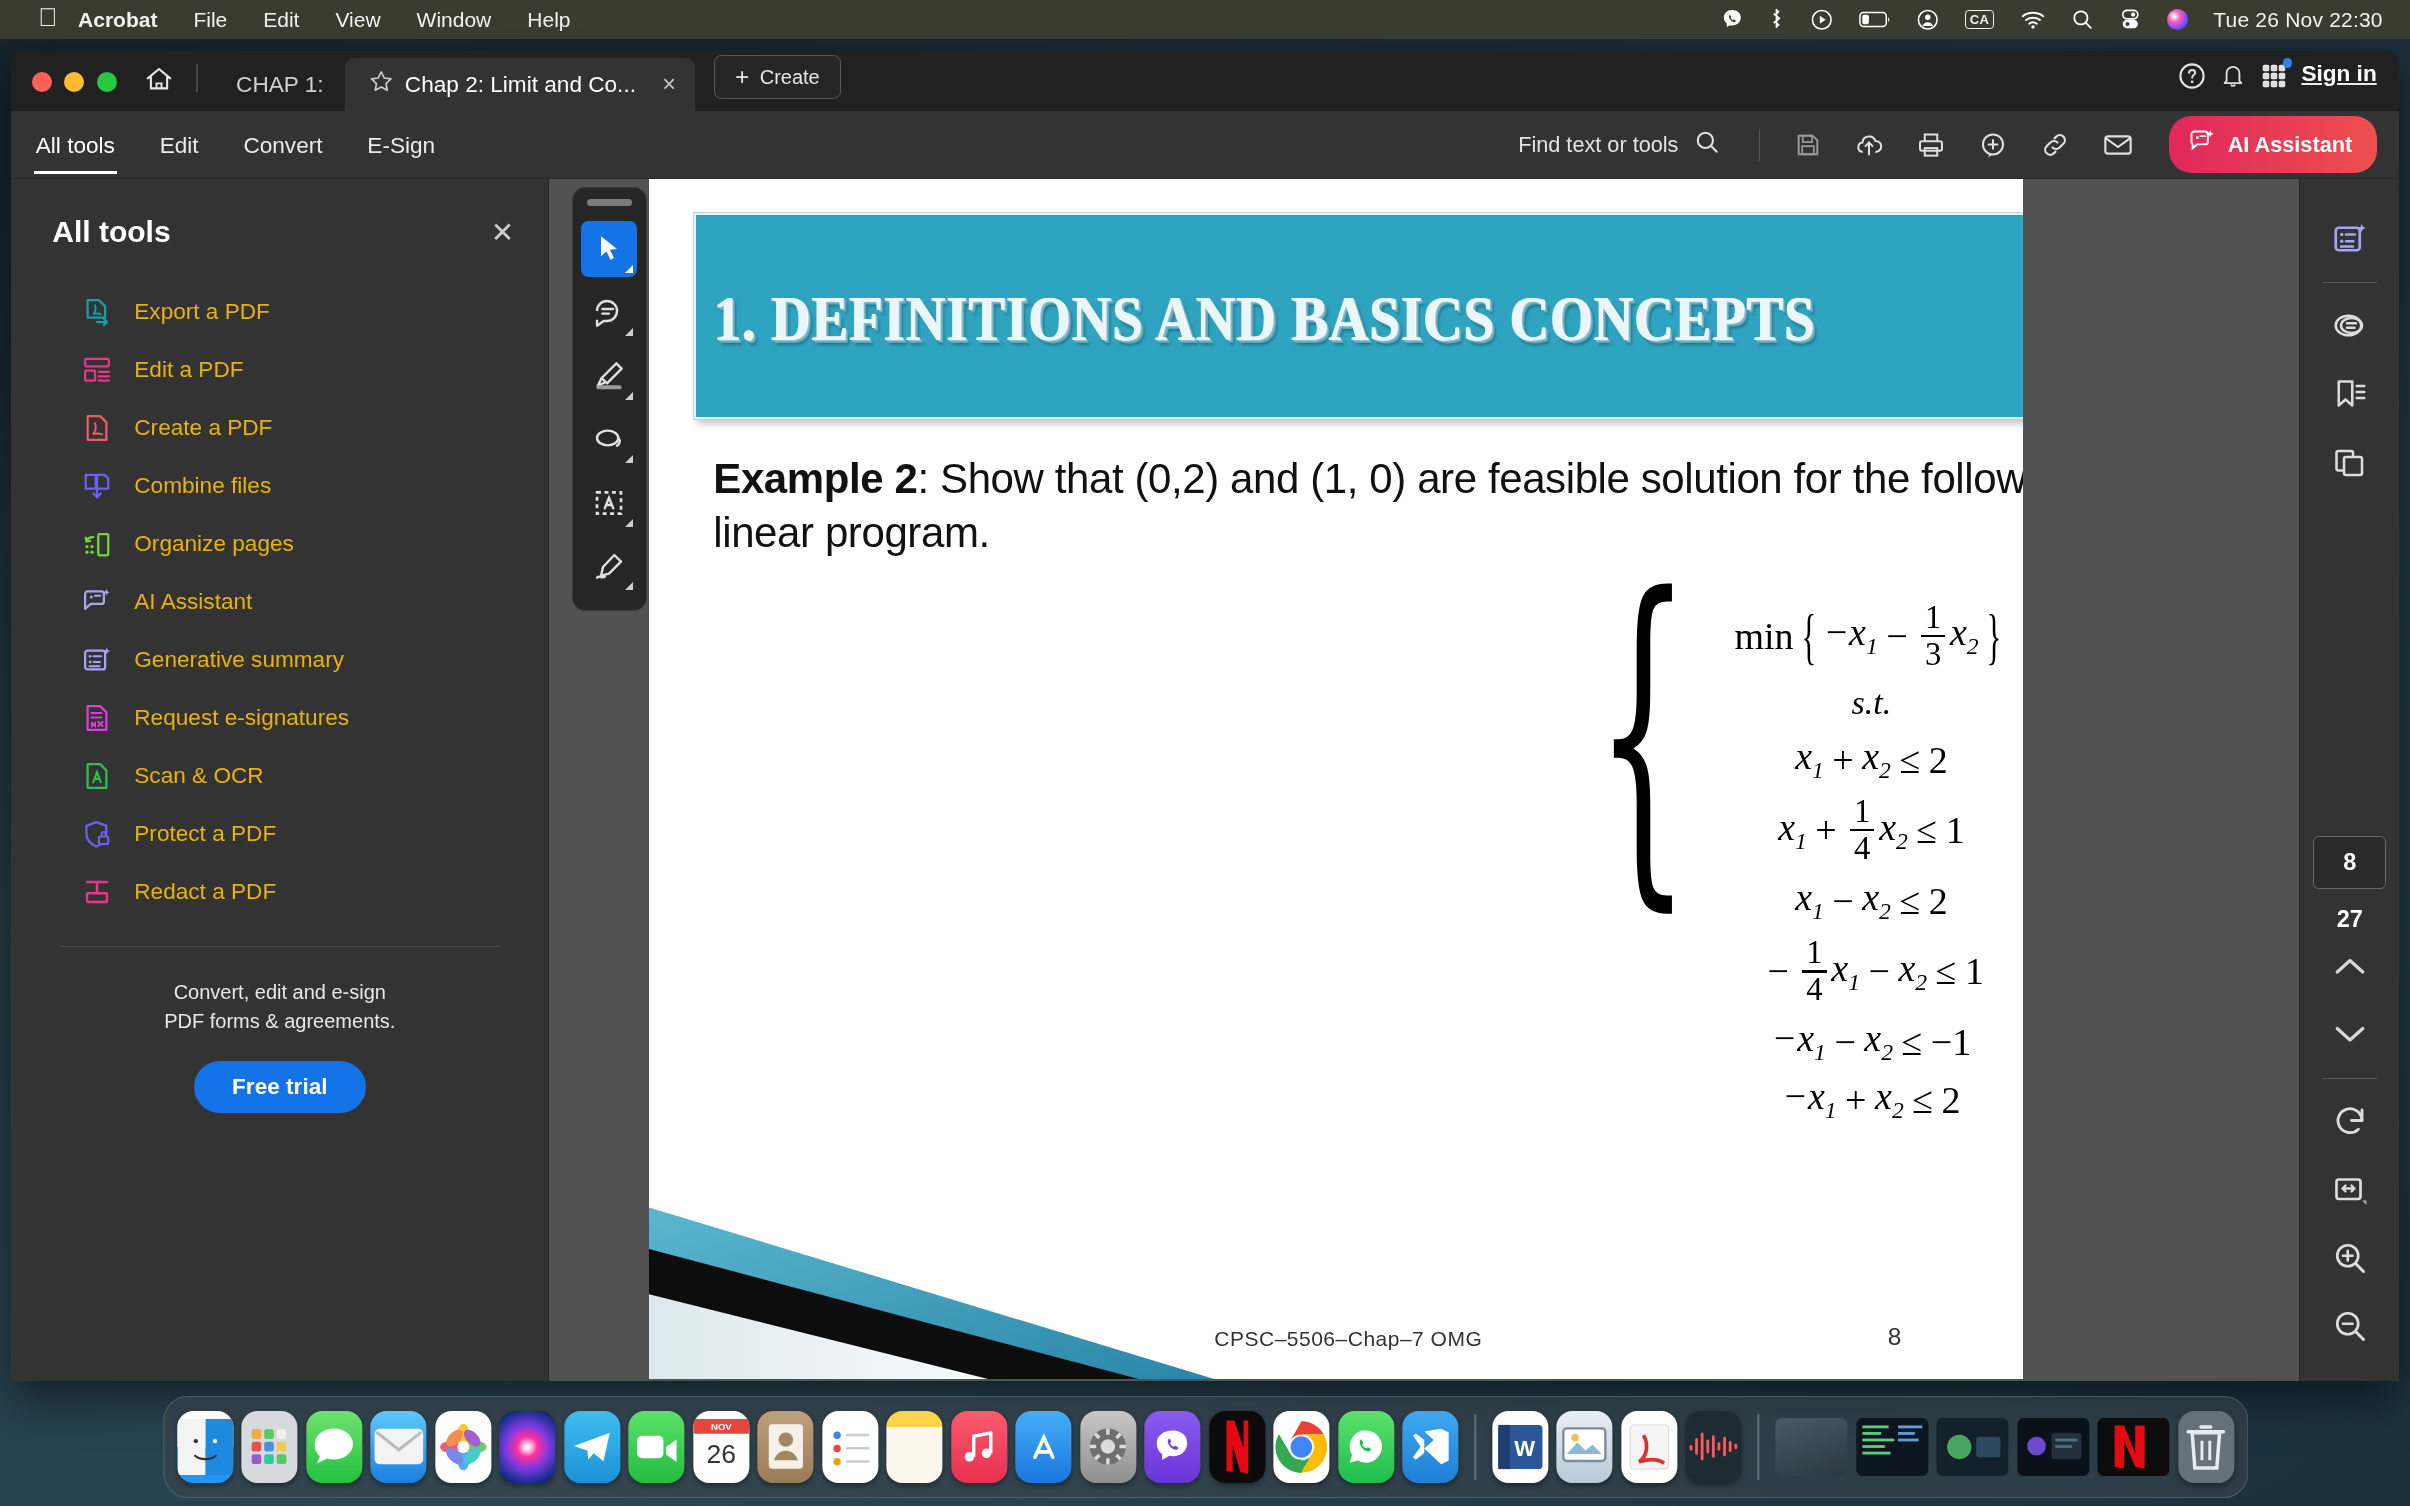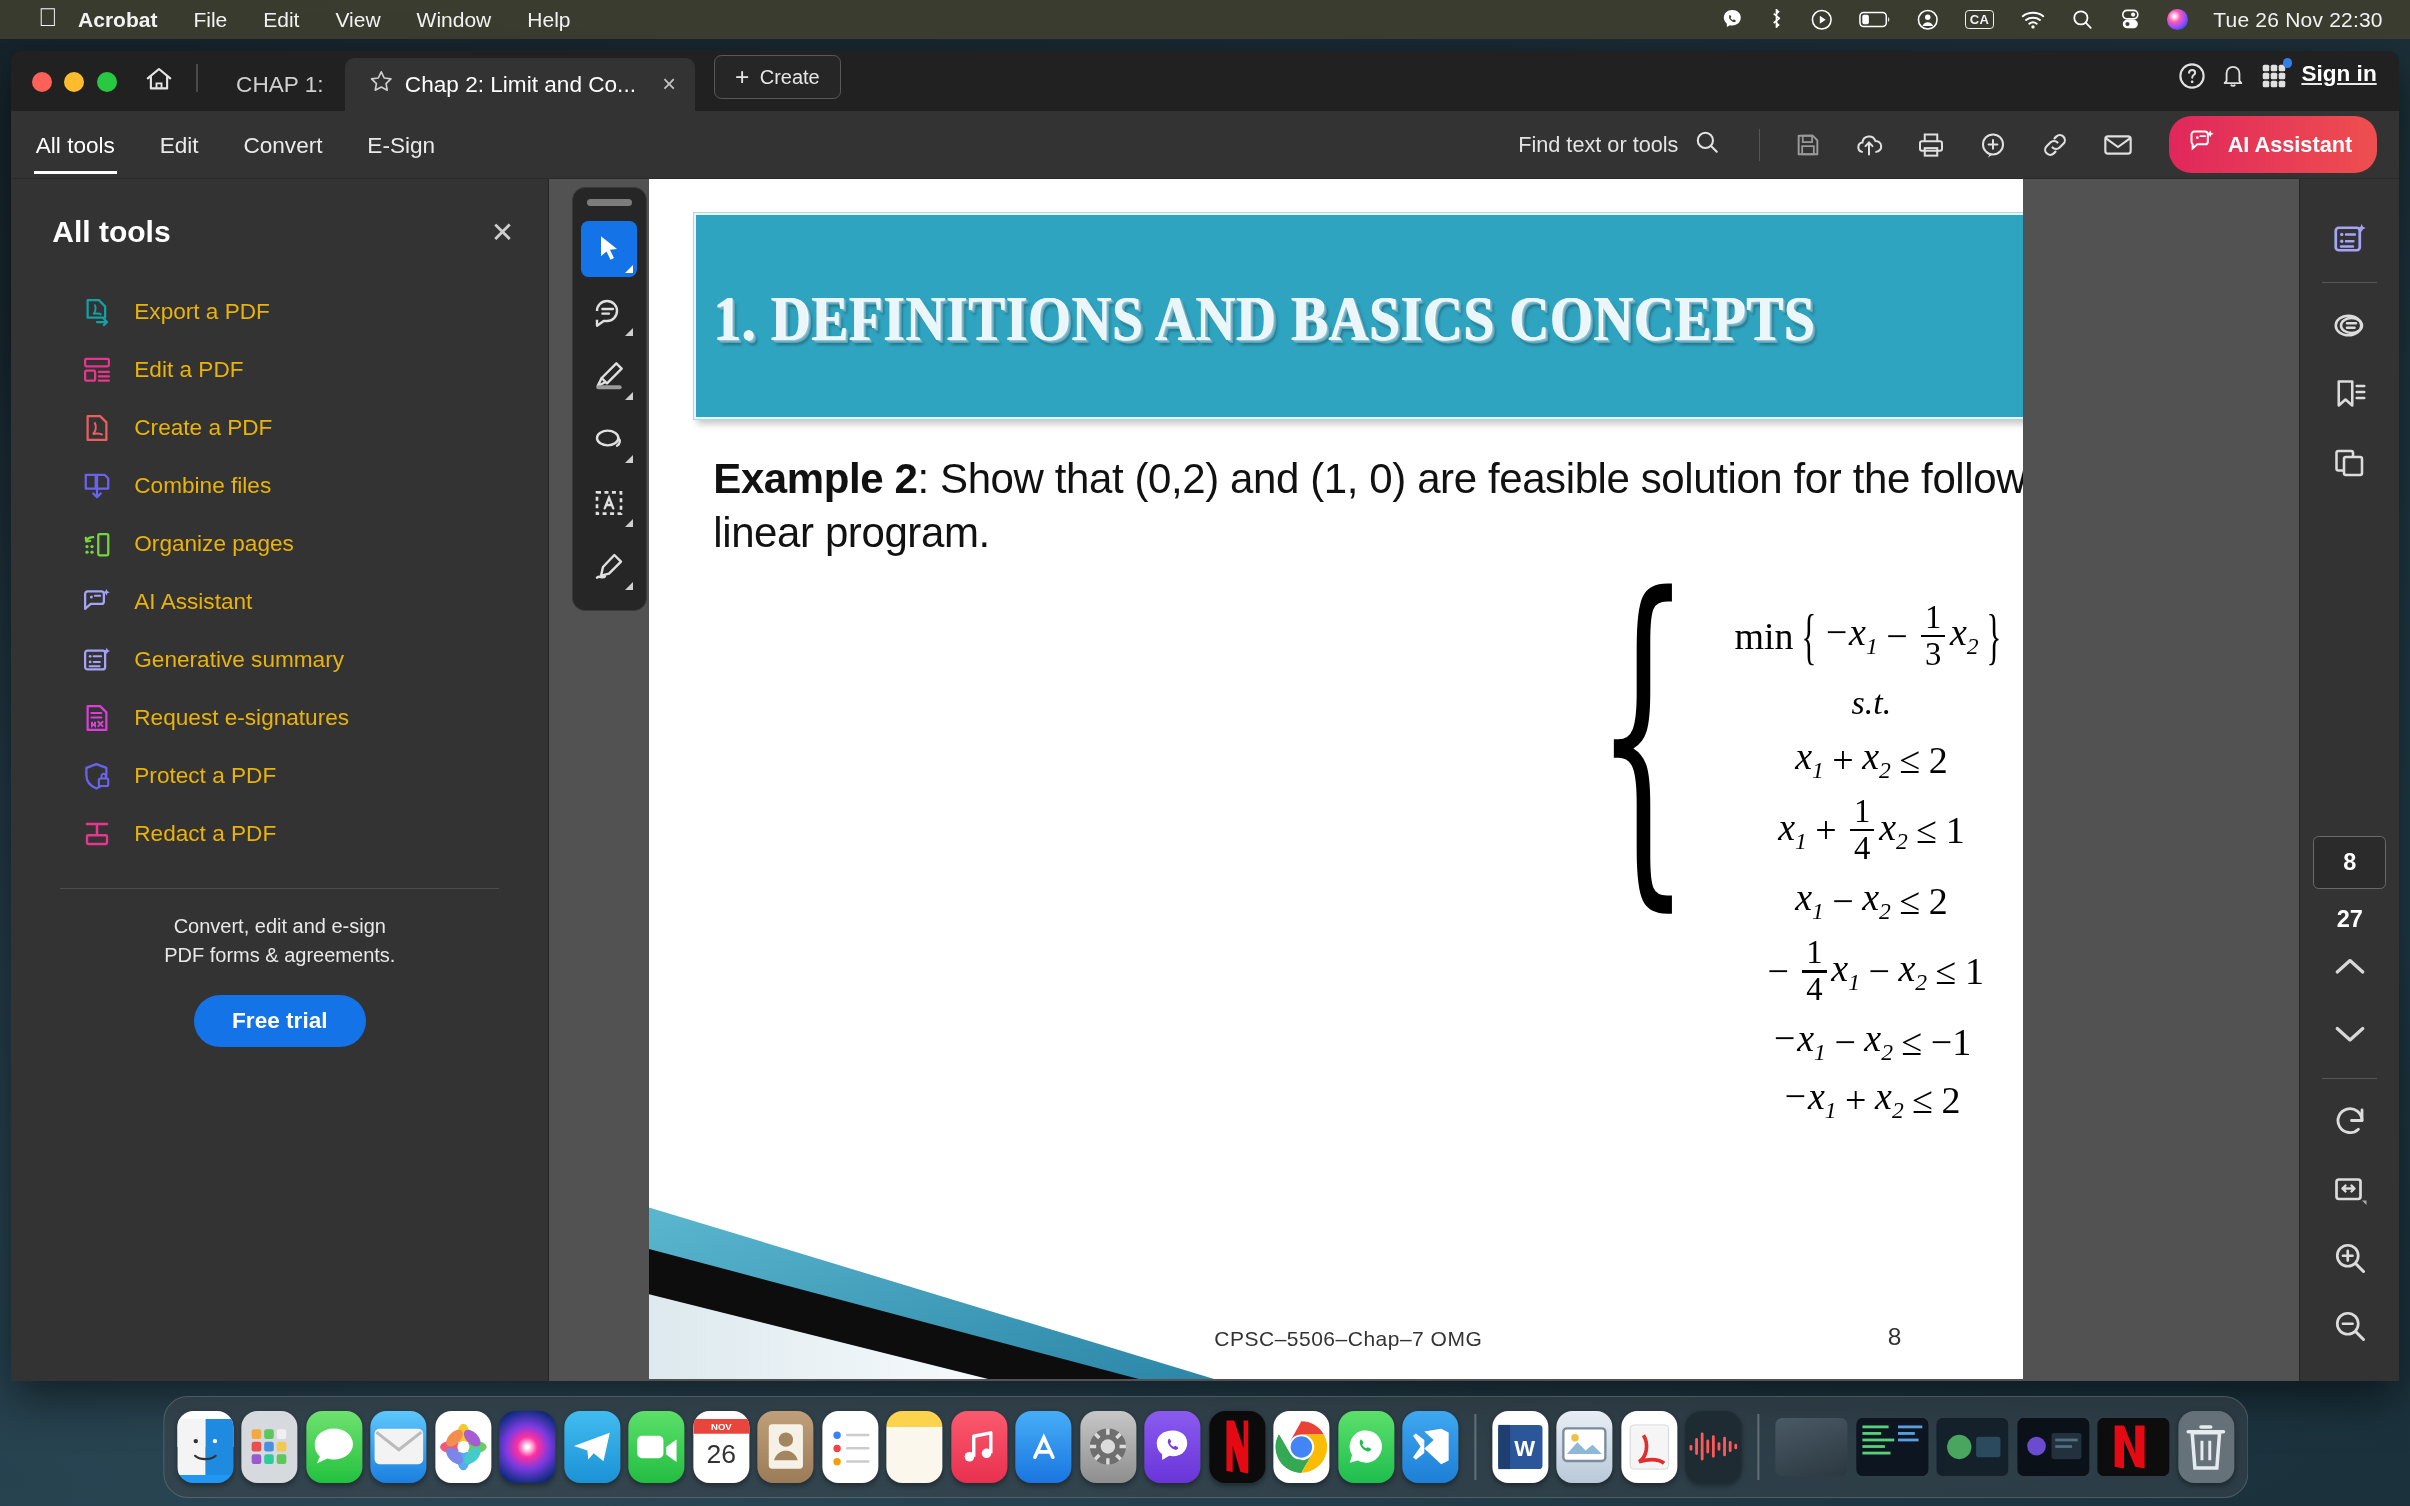--- a/index.html
+++ b/index.html
@@ -137,21 +137,21 @@
   .sb-close { margin-left:auto; color:#cfcfcf; font-size:28px; }
   .sb-list { padding:21px 0 0 0; }
   .sb-item {
     display:flex; align-items:center; gap:21px;
     padding:13px 0 13px 70px; color:#eab308; font-size:22.6px;
     white-space:nowrap;
   }
   .sb-item .lbl { line-height:1.1; }
   .sb-ic { width:32px; height:32px; flex:0 0 32px; display:flex; align-items:center; justify-content:center;}
   .sb-divider { height:0.9px; background:#4d4d4d; margin:24.5px 49px 0 49px;}
-  .sb-promo { text-align:center; padding:24px 38px 0 38px; }
+  .sb-promo { text-align:center; padding:32px 38px 0 38px; }
   .sb-promo p { color:#e8e8e8; font-size:20px; line-height:1.45; }
   .free-trial {
     display:inline-block; margin-top:24.5px;
     background:#1473e6; color:#fff; font-size:22.6px; font-weight:bold;
     border-radius:28px; padding:13px 38px;
   }
 
   
   .docarea {
     flex:1; position:relative; background:#525252;
@@ -598,20 +598,29 @@
               <svg width="30" height="30" viewBox="0 0 24 24">
                   <path d="M4.5 2.5h10l5 5v14h-15z" stroke="#d93fd9" stroke-width="1.8" fill="none" stroke-linejoin="round"></path>
                   <path d="M7.5 8h8M7.5 11.5h8" stroke="#d93fd9" stroke-width="1.6" stroke-linecap="round"></path>
                   <path d="M8 15v3.2l1.2-1 1.2 1V15" stroke="#d93fd9" stroke-width="1.6" fill="none"></path>
                   <path d="M13 15l3.5 3.5M16.5 15L13 18.5" stroke="#d93fd9" stroke-width="1.6" stroke-linecap="round"></path>
                 </svg>
             </span>
             <span class="lbl">Request e-signatures</span>
           </div>
 
+          <div class="sb-item">
+            <span class="sb-ic">
+              <svg width="30" height="30" viewBox="0 0 24 24">
+                  <path d="M4.5 2.5h10l5 5v14h-15z" stroke="#2fc14a" stroke-width="1.8" fill="none" stroke-linejoin="round"></path>
+                  <path d="M9 17l3-8 3 8M10.1 14.3h3.8" stroke="#2fc14a" stroke-width="1.7" fill="none" stroke-linecap="round"></path>
+                </svg>
+            </span>
+            <span class="lbl">Scan &amp; OCR</span>
+          </div>
 
           <div class="sb-item">
             <span class="sb-ic">
               <svg width="30" height="30" viewBox="0 0 24 24">
                   <path d="M11.5 2.5l8 3v6c0 5-3.5 8.5-8 10.5-4.5-2-8-5.5-8-10.5v-6z" stroke="#6a63f0" stroke-width="1.8" fill="none" stroke-linejoin="round"></path>
                   <rect x="13.5" y="14" width="7.5" height="6" rx="1.2" fill="#333334" stroke="#6a63f0" stroke-width="1.7"></rect>
                   <path d="M15.6 14v-2a1.7 1.7 0 013.4 0v2" stroke="#6a63f0" stroke-width="1.6" fill="none"></path>
                 </svg>
             </span>
             <span class="lbl">Protect a PDF</span>

